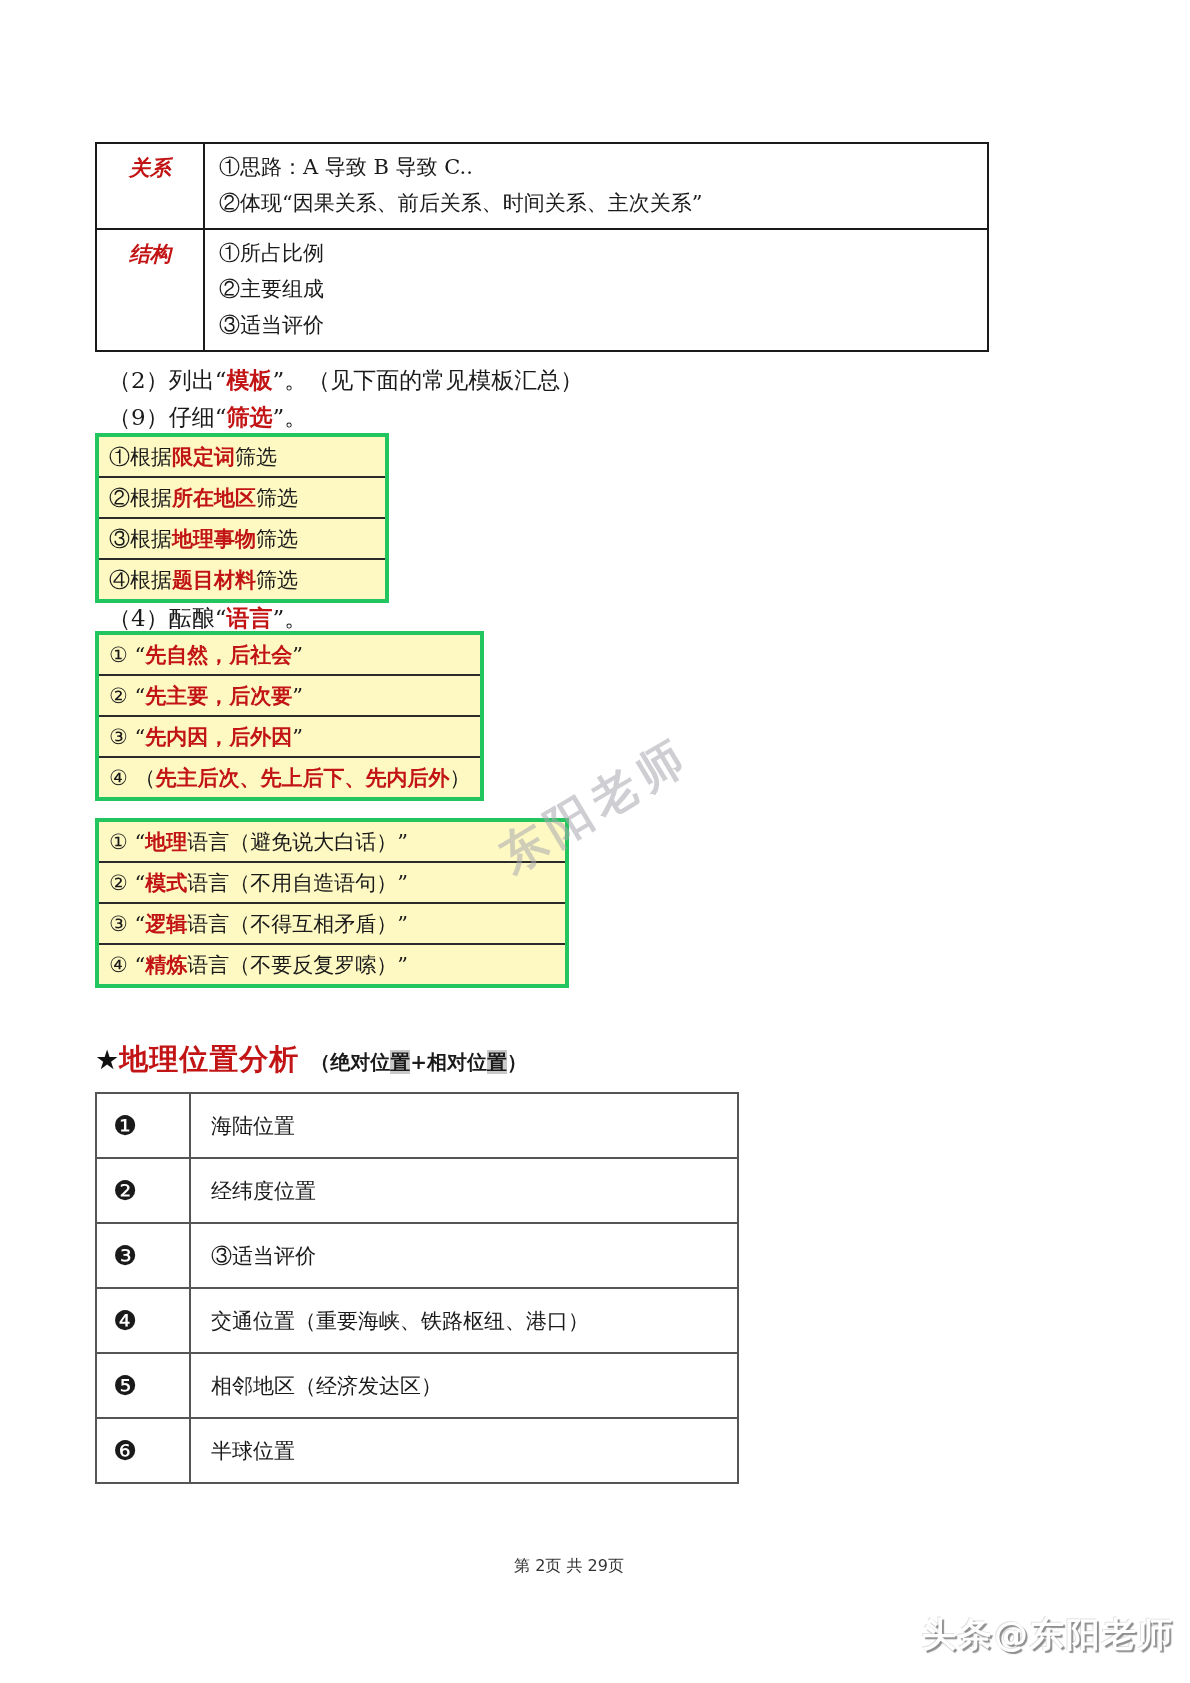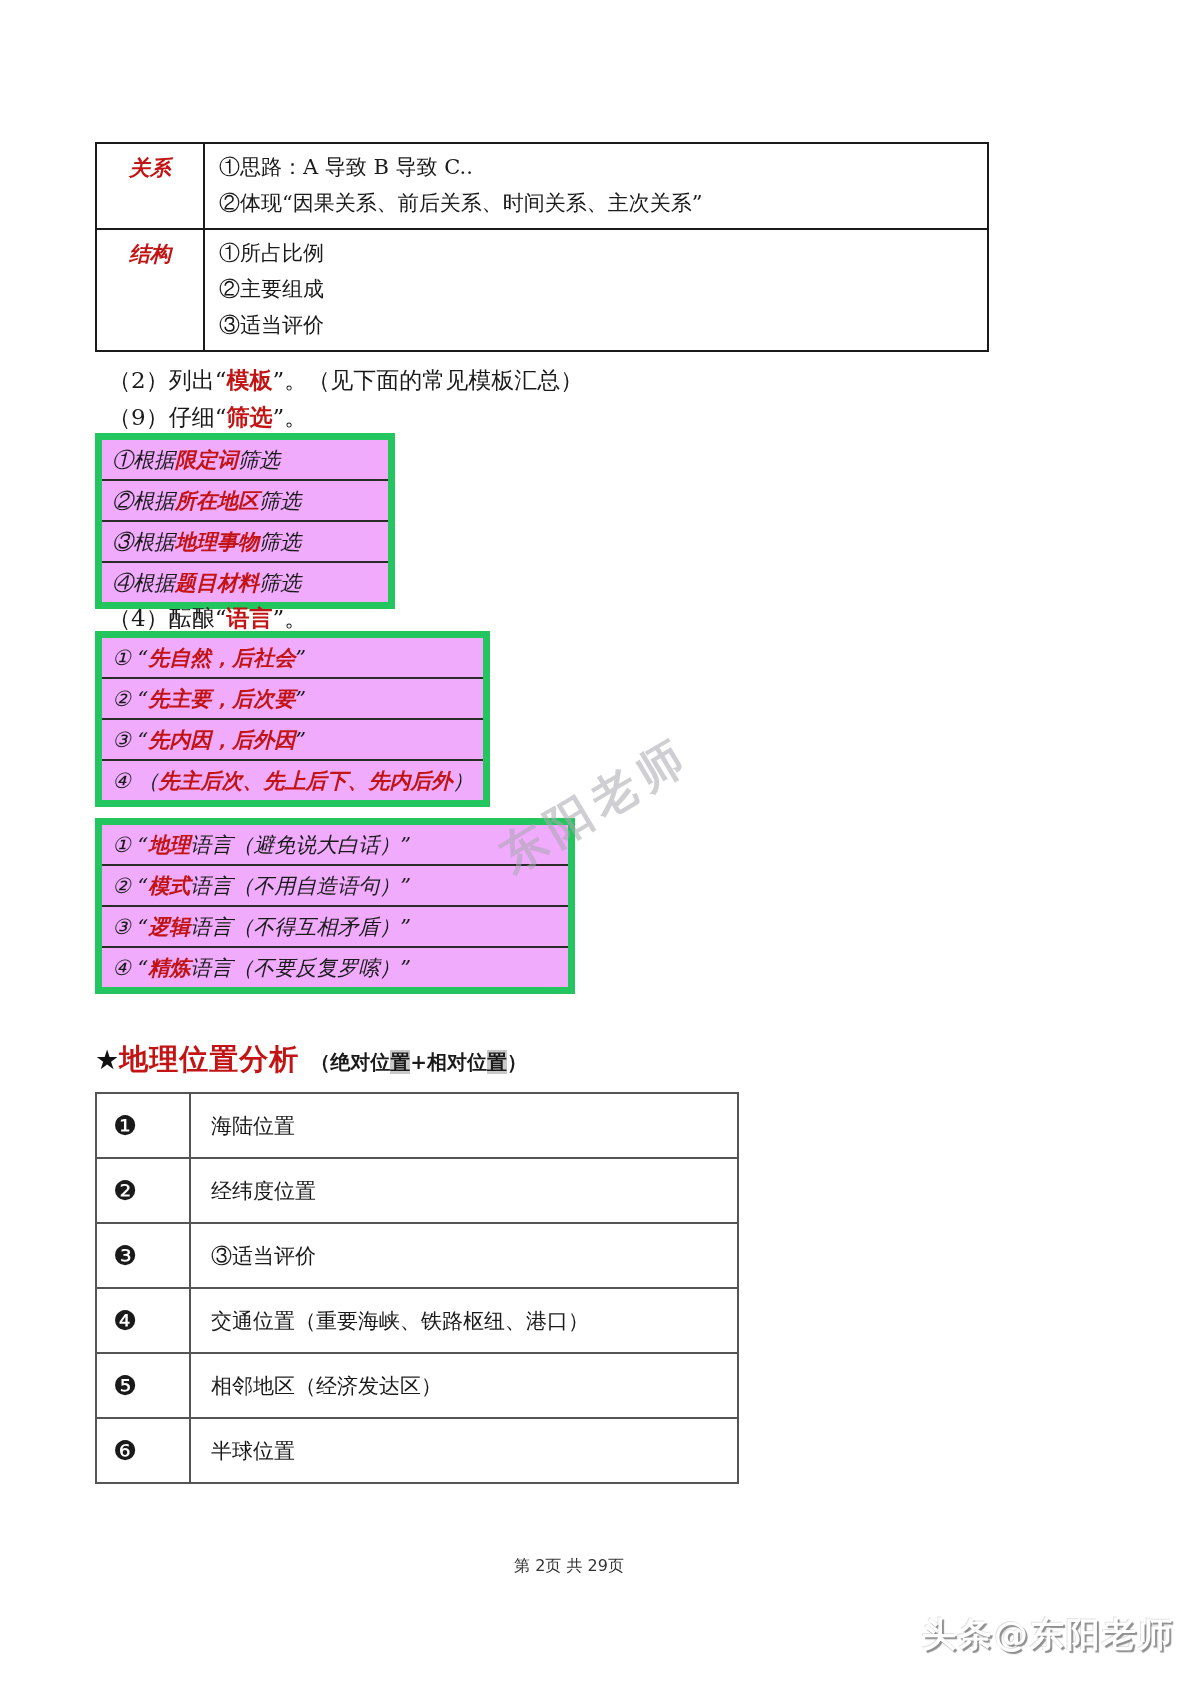--- a/index.html
+++ b/index.html
@@ -24,21 +24,21 @@
   .kv-line{line-height:36px;white-space:nowrap;}
 
   
   .step-line{position:absolute;left:108px;font-size:23px;line-height:28px;white-space:nowrap;}
   #step2{top:366px;}
   #step3{top:403px;}
   #step4{top:604px;}
   #step5{top:789px;margin-top:28px;}
 
   
-  .mini-table{position:absolute;left:95px;border:7px solid #22c55e;background:#f0abfc;font-style:italic;}
+  .mini-table{position:absolute;left:95px;border:4px solid #22c55e;background:#fef9c3;}
   .mini-row{height:39px;line-height:39px;padding-left:10px;font-size:21px;white-space:nowrap;}
   .mini-row + .mini-row{border-top:2px solid #2b2b2b;}
   #filter-table{top:433px;width:286px;}
   #language-table{top:631px;width:381px;}
   #answer-table{top:818px;width:466px;}
 
   
   .section-heading{position:absolute;left:95px;top:1040px;white-space:nowrap;}
   .star{font-size:27px;color:#111;}
   .heading-title{font-size:29px;color:#c21414;font-weight:bold;letter-spacing:1px;}

